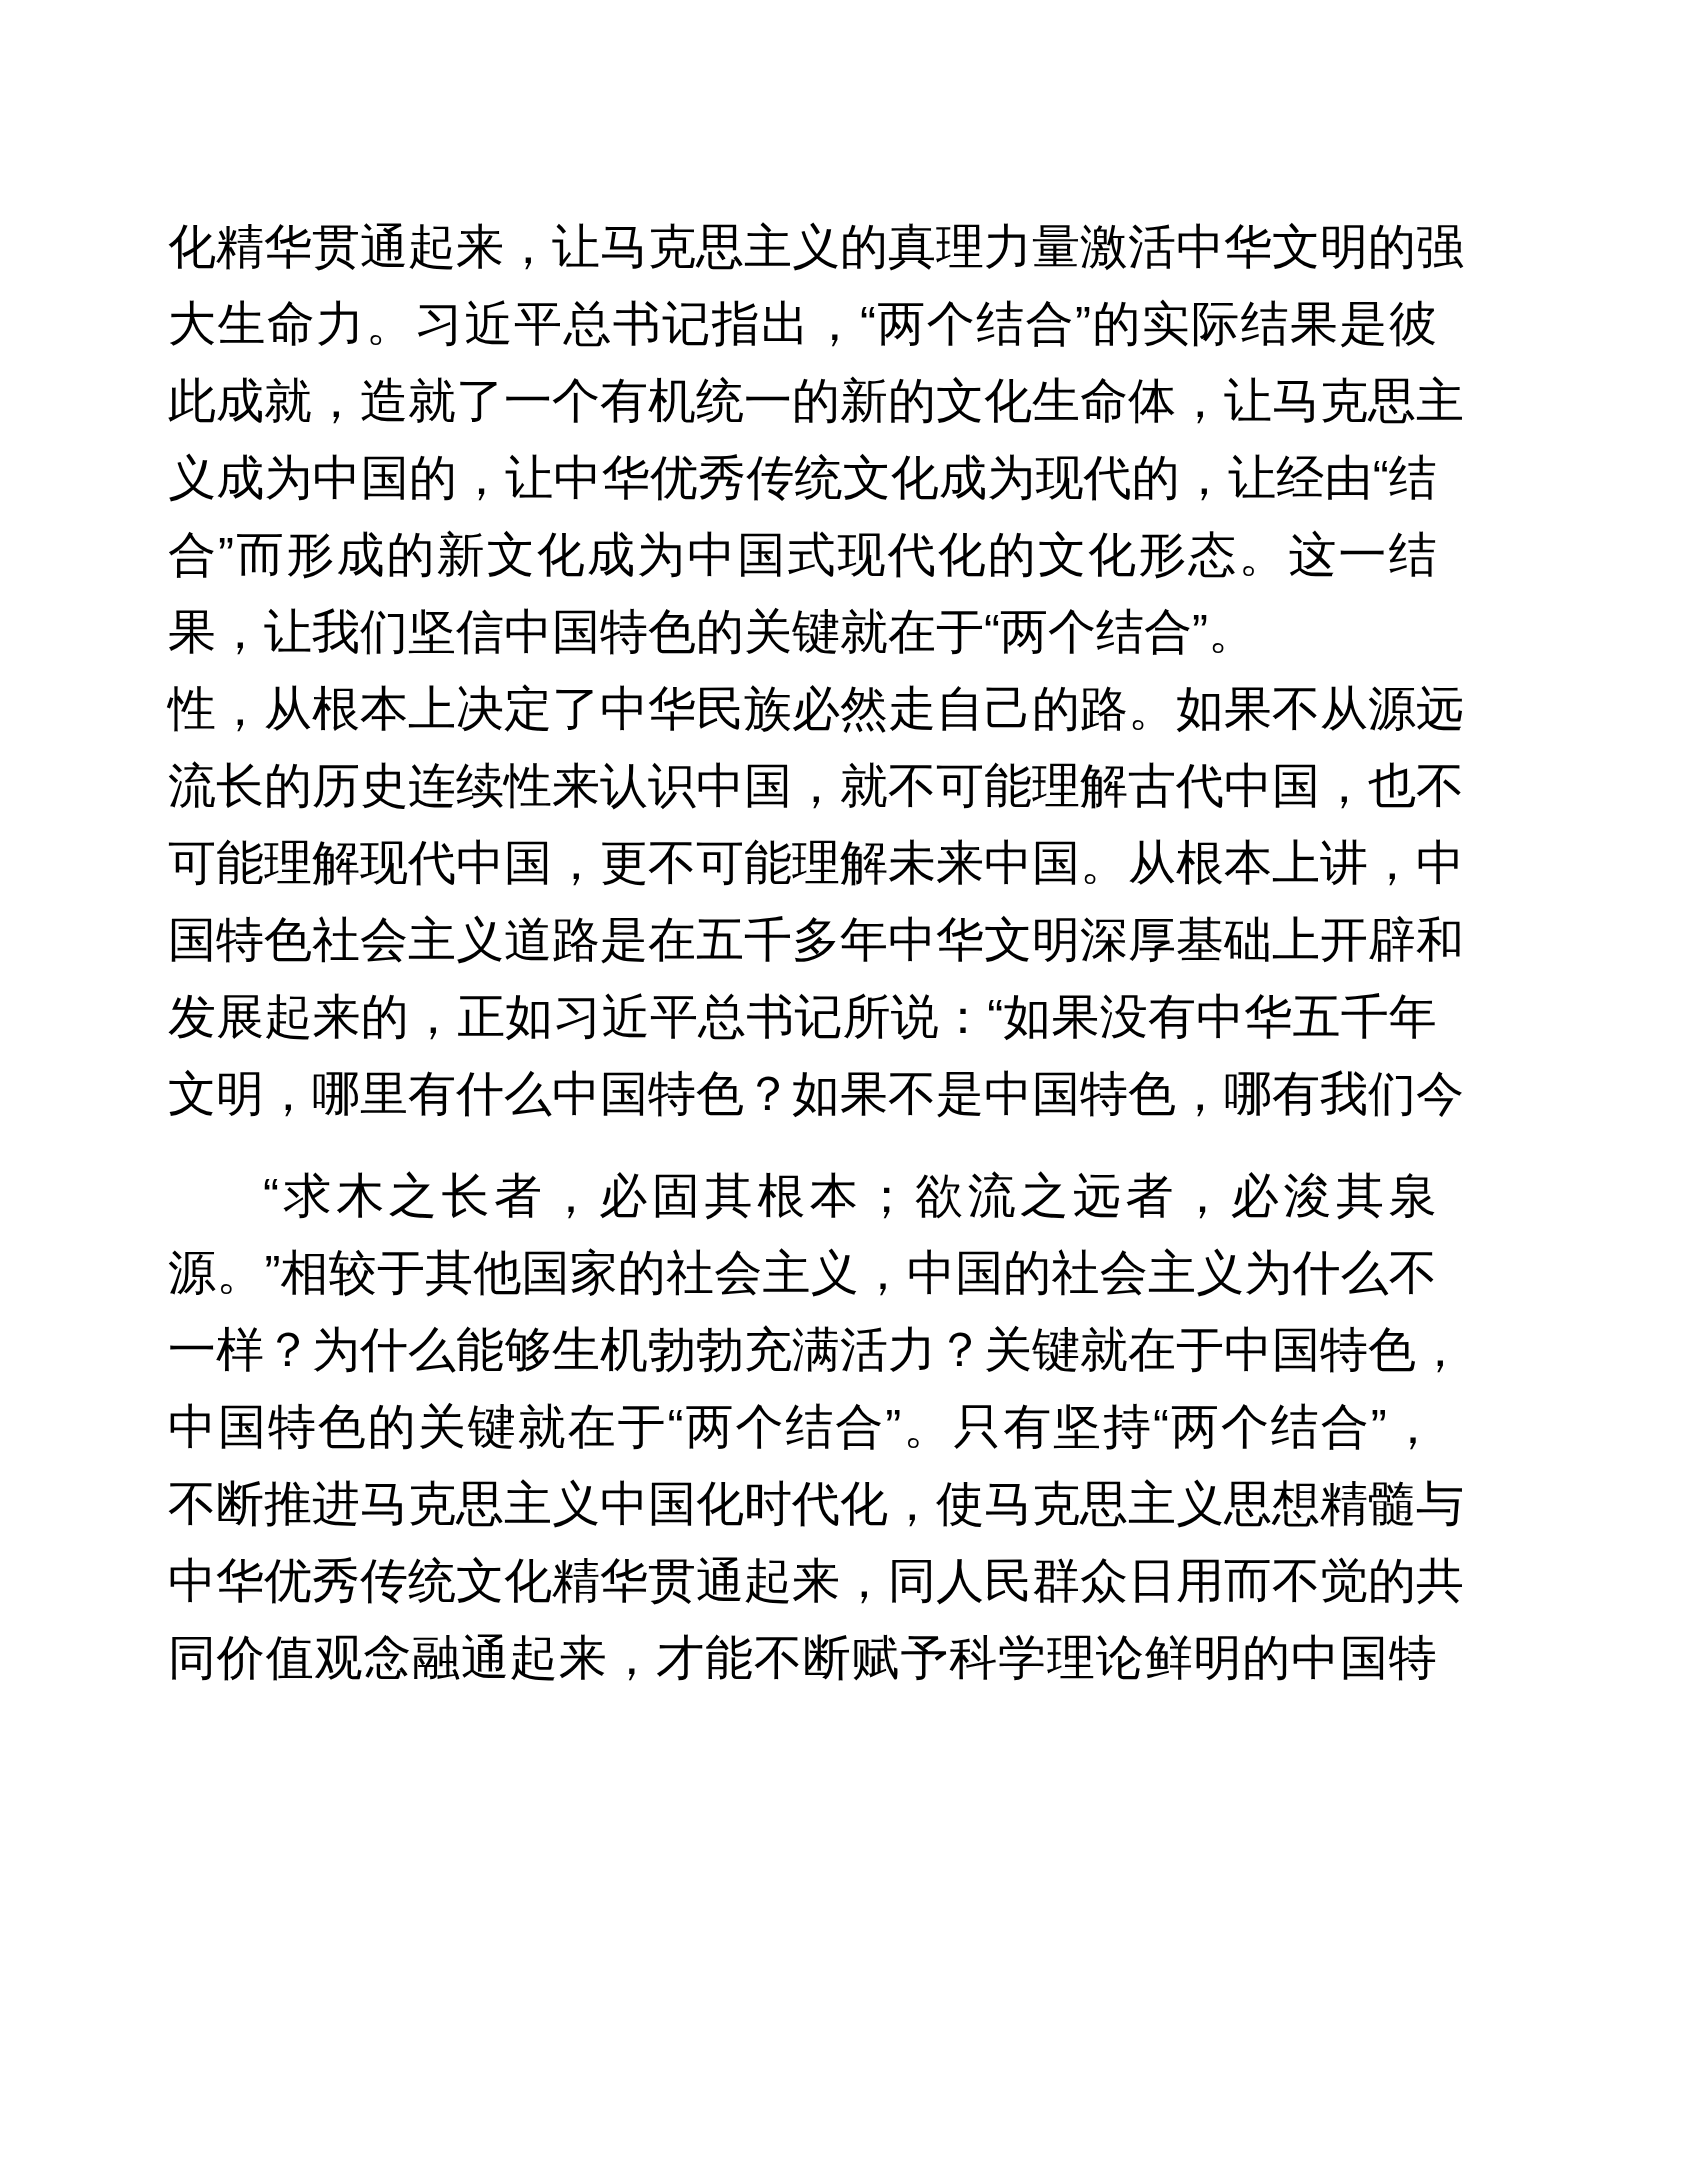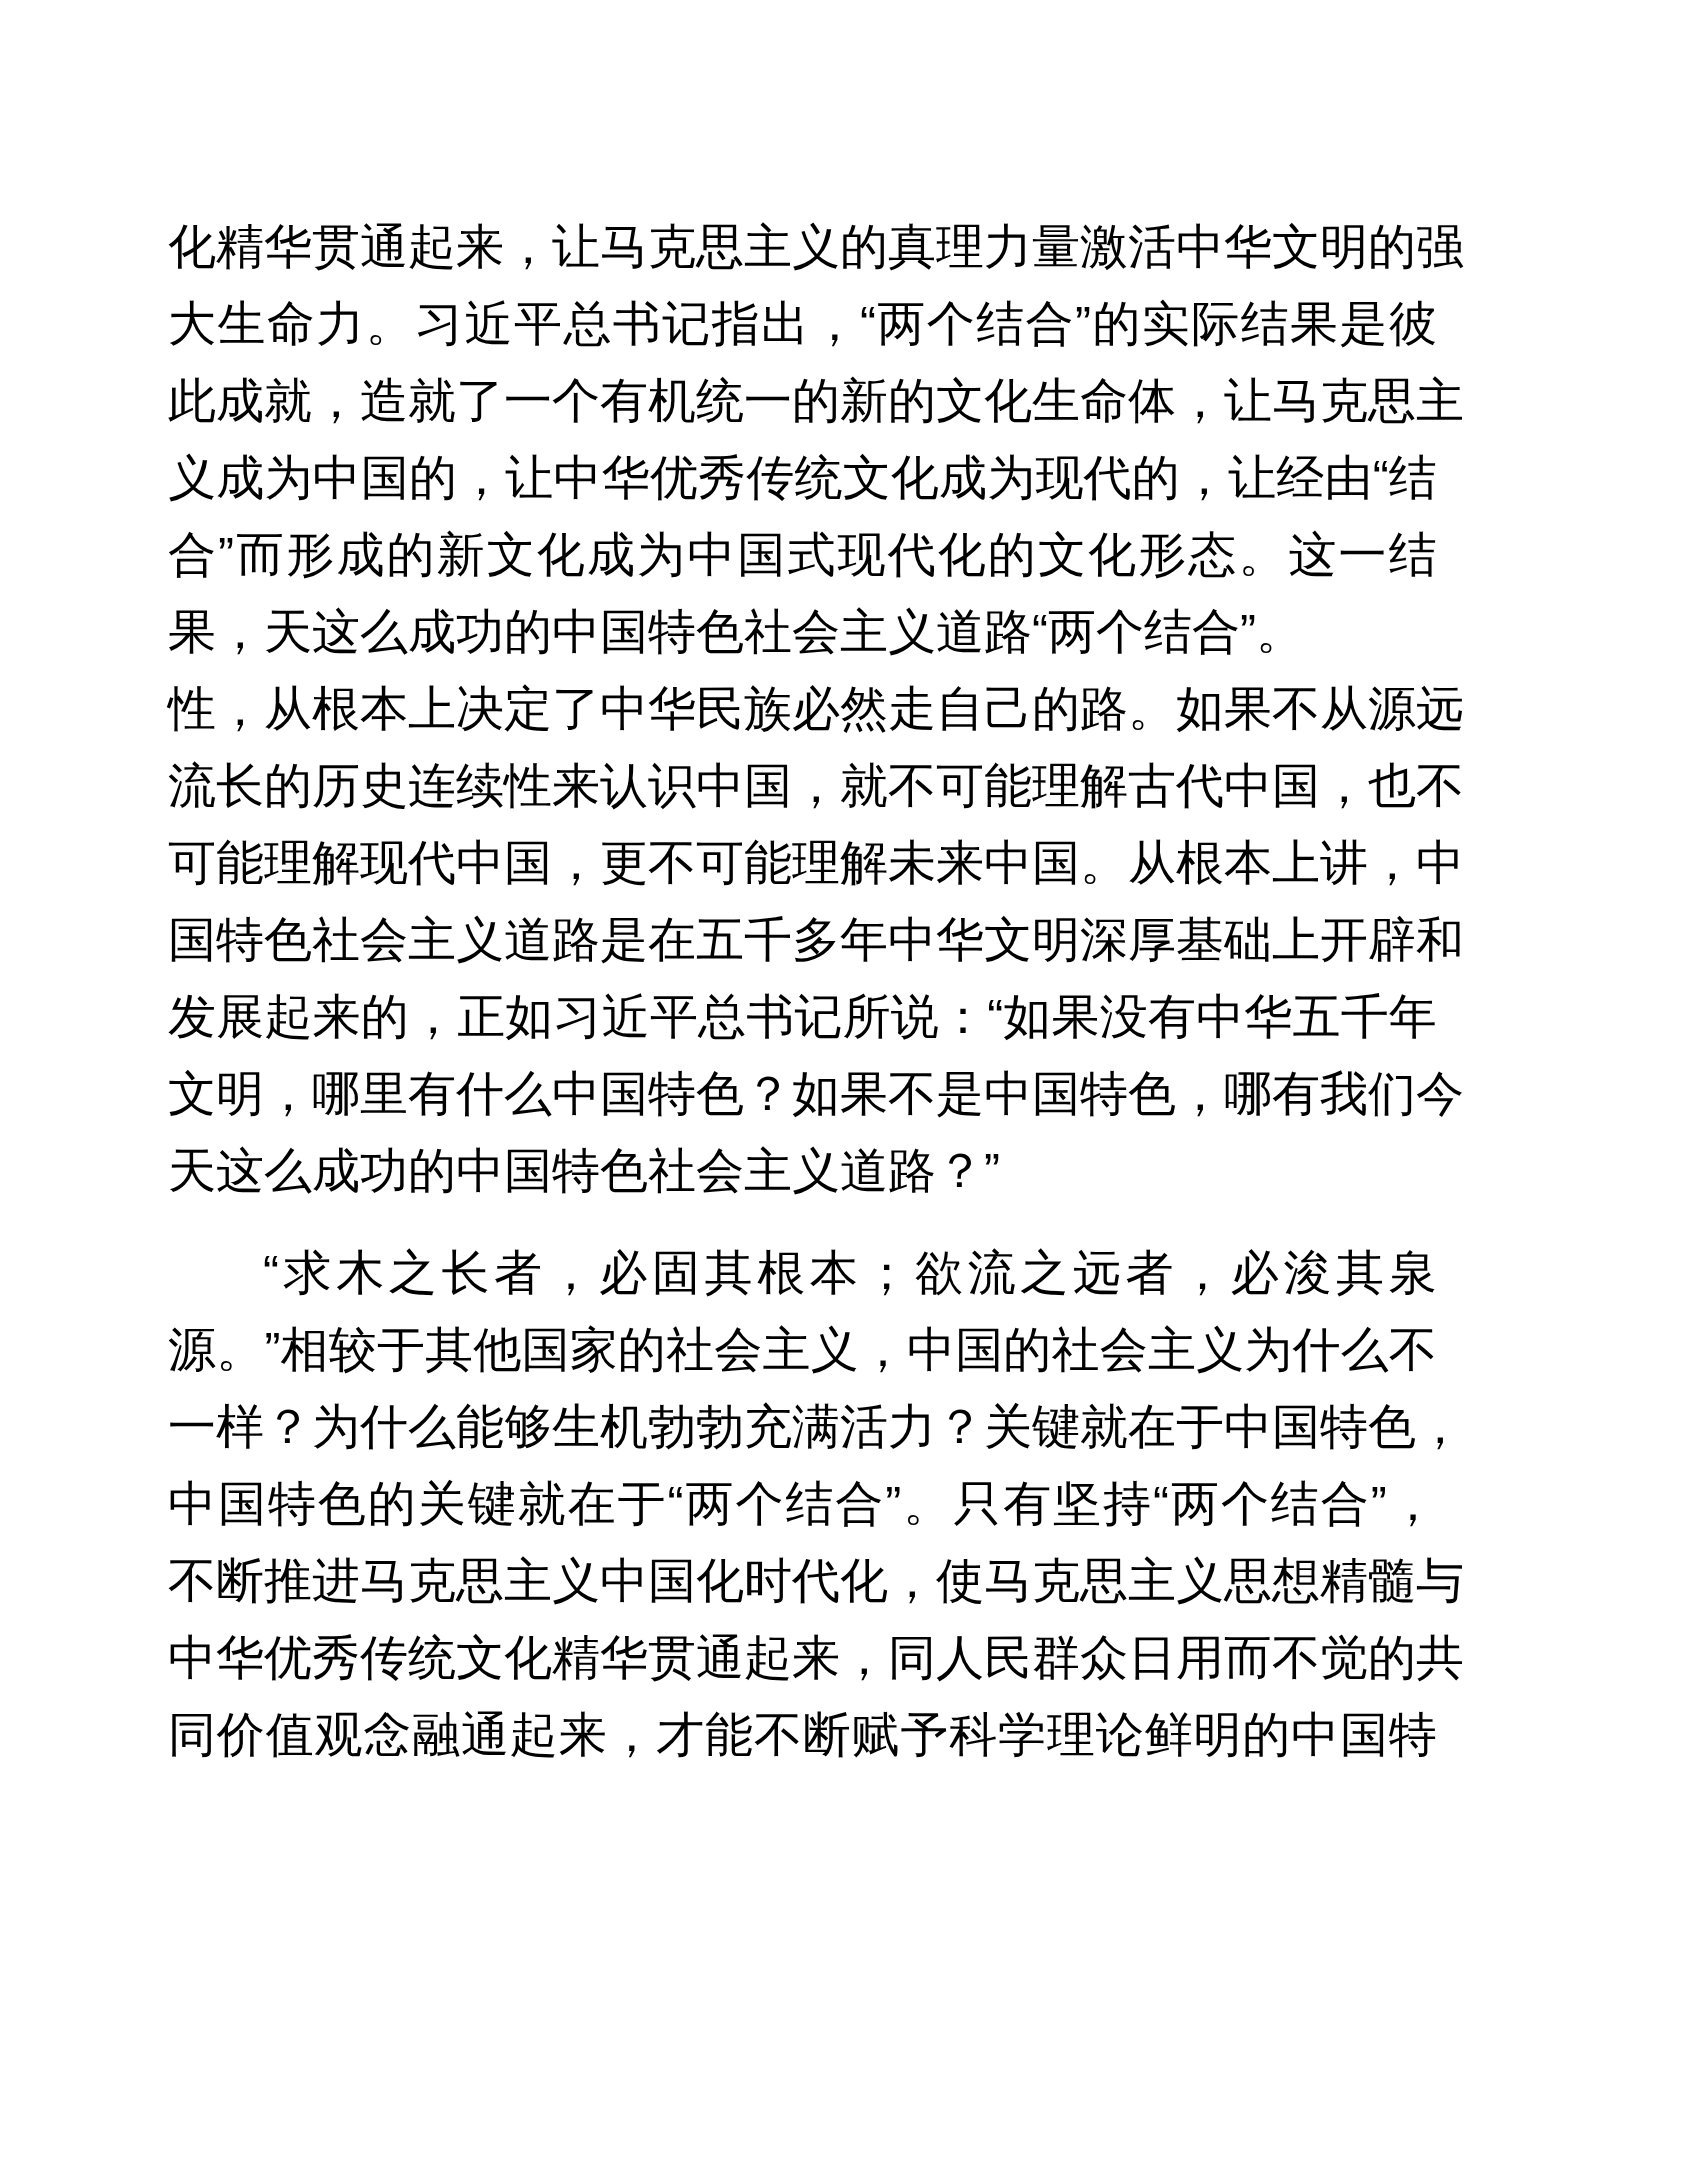--- a/index.html
+++ b/index.html
@@ -47,30 +47,29 @@
 <body>
 
 <div class="page">
   <div class="text-block" id="text-block">
       <div class="block paragraph p1">
         <div class="line justify"><span>化</span><span>精</span><span>华</span><span>贯</span><span>通</span><span>起</span><span>来</span><span>，</span><span>让</span><span>马</span><span>克</span><span>思</span><span>主</span><span>义</span><span>的</span><span>真</span><span>理</span><span>力</span><span>量</span><span>激</span><span>活</span><span>中</span><span>华</span><span>文</span><span>明</span><span>的</span><span>强</span></div>
         <div class="line justify"><span>大</span><span>生</span><span>命</span><span>力</span><span>。</span><span>习</span><span>近</span><span>平</span><span>总</span><span>书</span><span>记</span><span>指</span><span>出</span><span>，</span><span>“</span><span>两</span><span>个</span><span>结</span><span>合</span><span>”</span><span>的</span><span>实</span><span>际</span><span>结</span><span>果</span><span>是</span><span>彼</span></div>
         <div class="line justify"><span>此</span><span>成</span><span>就</span><span>，</span><span>造</span><span>就</span><span>了</span><span>一</span><span>个</span><span>有</span><span>机</span><span>统</span><span>一</span><span>的</span><span>新</span><span>的</span><span>文</span><span>化</span><span>生</span><span>命</span><span>体</span><span>，</span><span>让</span><span>马</span><span>克</span><span>思</span><span>主</span></div>
         <div class="line justify"><span>义</span><span>成</span><span>为</span><span>中</span><span>国</span><span>的</span><span>，</span><span>让</span><span>中</span><span>华</span><span>优</span><span>秀</span><span>传</span><span>统</span><span>文</span><span>化</span><span>成</span><span>为</span><span>现</span><span>代</span><span>的</span><span>，</span><span>让</span><span>经</span><span>由</span><span>“</span><span>结</span></div>
         <div class="line justify"><span>合</span><span>”</span><span>而</span><span>形</span><span>成</span><span>的</span><span>新</span><span>文</span><span>化</span><span>成</span><span>为</span><span>中</span><span>国</span><span>式</span><span>现</span><span>代</span><span>化</span><span>的</span><span>文</span><span>化</span><span>形</span><span>态</span><span>。</span><span>这</span><span>一</span><span>结</span></div>
-        <div class="line">果，天这么成功的中国特色社会主义道路“两个结合”。</div>
+        <div class="line">果，让我们坚信中国特色的关键就在于“两个结合”。</div>
       </div>
       <div class="block paragraph p2">
         <div class="line justify"><span>性</span><span>，</span><span>从</span><span>根</span><span>本</span><span>上</span><span>决</span><span>定</span><span>了</span><span>中</span><span>华</span><span>民</span><span>族</span><span>必</span><span>然</span><span>走</span><span>自</span><span>己</span><span>的</span><span>路</span><span>。</span><span>如</span><span>果</span><span>不</span><span>从</span><span>源</span><span>远</span></div>
         <div class="line justify"><span>流</span><span>长</span><span>的</span><span>历</span><span>史</span><span>连</span><span>续</span><span>性</span><span>来</span><span>认</span><span>识</span><span>中</span><span>国</span><span>，</span><span>就</span><span>不</span><span>可</span><span>能</span><span>理</span><span>解</span><span>古</span><span>代</span><span>中</span><span>国</span><span>，</span><span>也</span><span>不</span></div>
         <div class="line justify"><span>可</span><span>能</span><span>理</span><span>解</span><span>现</span><span>代</span><span>中</span><span>国</span><span>，</span><span>更</span><span>不</span><span>可</span><span>能</span><span>理</span><span>解</span><span>未</span><span>来</span><span>中</span><span>国</span><span>。</span><span>从</span><span>根</span><span>本</span><span>上</span><span>讲</span><span>，</span><span>中</span></div>
         <div class="line justify"><span>国</span><span>特</span><span>色</span><span>社</span><span>会</span><span>主</span><span>义</span><span>道</span><span>路</span><span>是</span><span>在</span><span>五</span><span>千</span><span>多</span><span>年</span><span>中</span><span>华</span><span>文</span><span>明</span><span>深</span><span>厚</span><span>基</span><span>础</span><span>上</span><span>开</span><span>辟</span><span>和</span></div>
         <div class="line justify"><span>发</span><span>展</span><span>起</span><span>来</span><span>的</span><span>，</span><span>正</span><span>如</span><span>习</span><span>近</span><span>平</span><span>总</span><span>书</span><span>记</span><span>所</span><span>说</span><span>：</span><span>“</span><span>如</span><span>果</span><span>没</span><span>有</span><span>中</span><span>华</span><span>五</span><span>千</span><span>年</span></div>
         <div class="line justify"><span>文</span><span>明</span><span>，</span><span>哪</span><span>里</span><span>有</span><span>什</span><span>么</span><span>中</span><span>国</span><span>特</span><span>色</span><span>？</span><span>如</span><span>果</span><span>不</span><span>是</span><span>中</span><span>国</span><span>特</span><span>色</span><span>，</span><span>哪</span><span>有</span><span>我</span><span>们</span><span>今</span></div>
-        <div class="line">天这么成功的中国特色社会主义道路？”</div>
       </div>
       <div class="block paragraph p3">
         <div class="line justify indent"><span>“</span><span>求</span><span>木</span><span>之</span><span>长</span><span>者</span><span>，</span><span>必</span><span>固</span><span>其</span><span>根</span><span>本</span><span>；</span><span>欲</span><span>流</span><span>之</span><span>远</span><span>者</span><span>，</span><span>必</span><span>浚</span><span>其</span><span>泉</span></div>
         <div class="line justify"><span>源</span><span>。</span><span>”</span><span>相</span><span>较</span><span>于</span><span>其</span><span>他</span><span>国</span><span>家</span><span>的</span><span>社</span><span>会</span><span>主</span><span>义</span><span>，</span><span>中</span><span>国</span><span>的</span><span>社</span><span>会</span><span>主</span><span>义</span><span>为</span><span>什</span><span>么</span><span>不</span></div>
         <div class="line justify"><span>一</span><span>样</span><span>？</span><span>为</span><span>什</span><span>么</span><span>能</span><span>够</span><span>生</span><span>机</span><span>勃</span><span>勃</span><span>充</span><span>满</span><span>活</span><span>力</span><span>？</span><span>关</span><span>键</span><span>就</span><span>在</span><span>于</span><span>中</span><span>国</span><span>特</span><span>色</span><span>，</span></div>
         <div class="line justify"><span>中</span><span>国</span><span>特</span><span>色</span><span>的</span><span>关</span><span>键</span><span>就</span><span>在</span><span>于</span><span>“</span><span>两</span><span>个</span><span>结</span><span>合</span><span>”</span><span>。</span><span>只</span><span>有</span><span>坚</span><span>持</span><span>“</span><span>两</span><span>个</span><span>结</span><span>合</span><span>”</span><span>，</span></div>
         <div class="line justify"><span>不</span><span>断</span><span>推</span><span>进</span><span>马</span><span>克</span><span>思</span><span>主</span><span>义</span><span>中</span><span>国</span><span>化</span><span>时</span><span>代</span><span>化</span><span>，</span><span>使</span><span>马</span><span>克</span><span>思</span><span>主</span><span>义</span><span>思</span><span>想</span><span>精</span><span>髓</span><span>与</span></div>
         <div class="line justify"><span>中</span><span>华</span><span>优</span><span>秀</span><span>传</span><span>统</span><span>文</span><span>化</span><span>精</span><span>华</span><span>贯</span><span>通</span><span>起</span><span>来</span><span>，</span><span>同</span><span>人</span><span>民</span><span>群</span><span>众</span><span>日</span><span>用</span><span>而</span><span>不</span><span>觉</span><span>的</span><span>共</span></div>
         <div class="line justify"><span>同</span><span>价</span><span>值</span><span>观</span><span>念</span><span>融</span><span>通</span><span>起</span><span>来</span><span>，</span><span>才</span><span>能</span><span>不</span><span>断</span><span>赋</span><span>予</span><span>科</span><span>学</span><span>理</span><span>论</span><span>鲜</span><span>明</span><span>的</span><span>中</span><span>国</span><span>特</span></div>
       </div>

